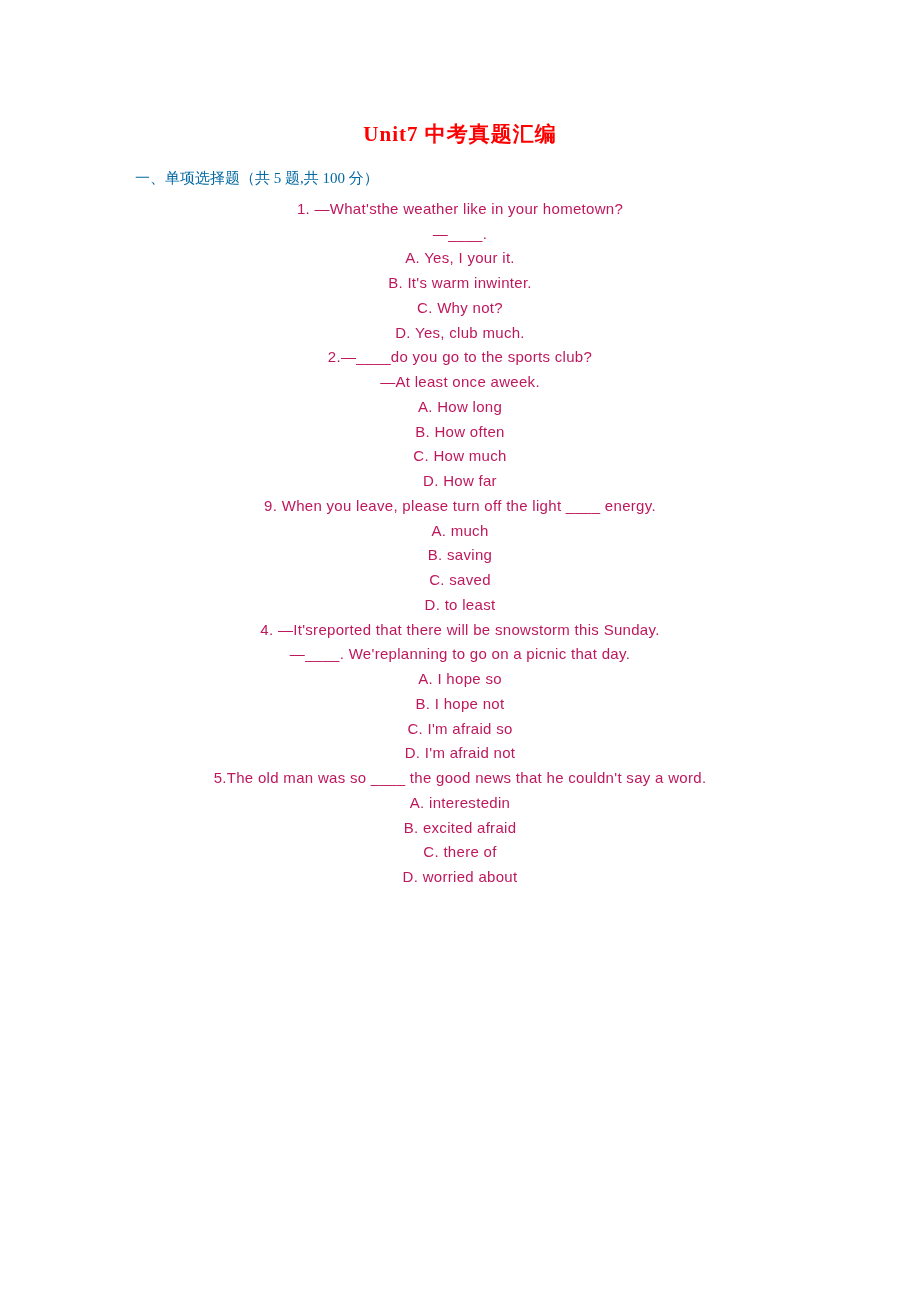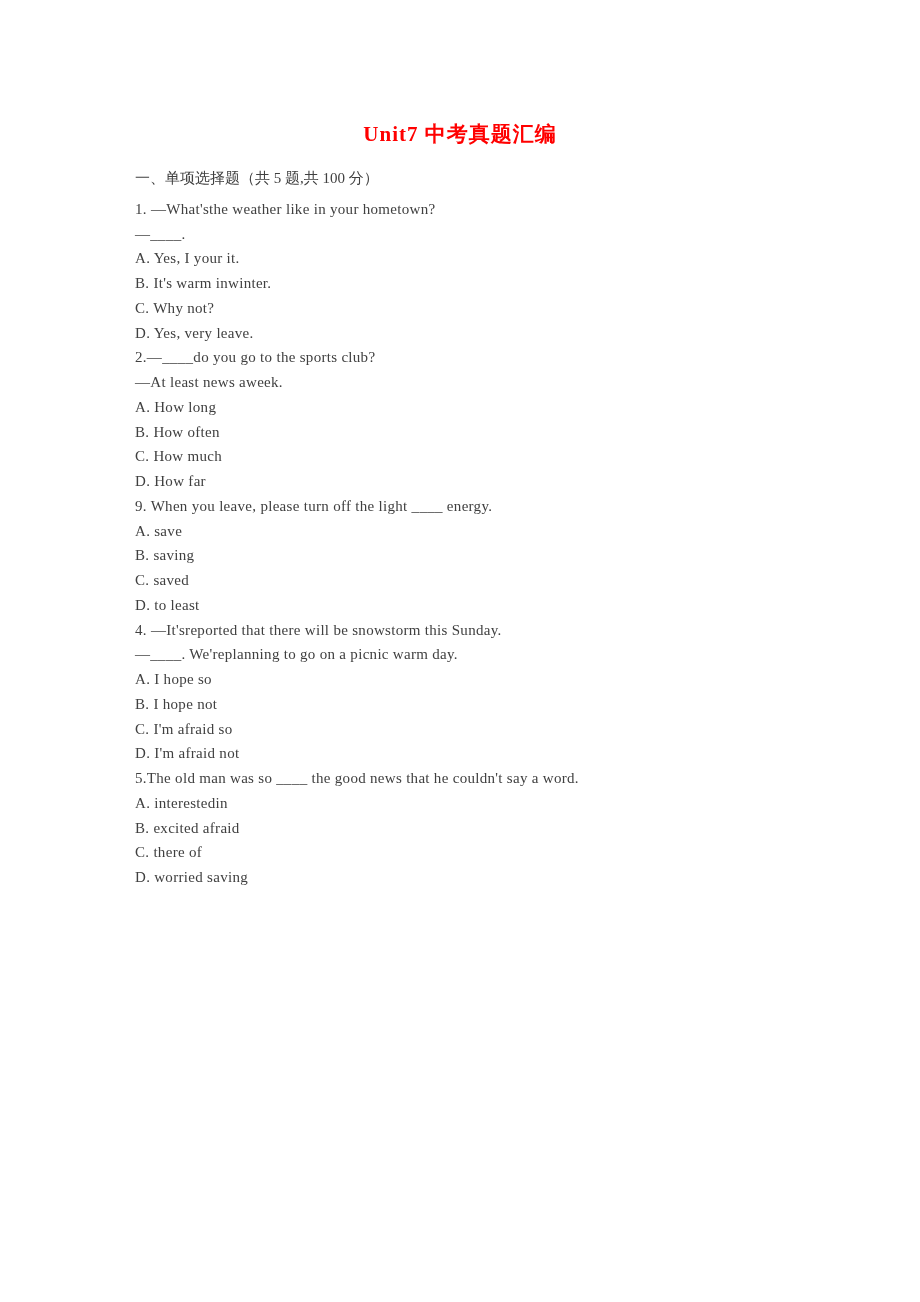--- a/index.html
+++ b/index.html
@@ -13,66 +13,67 @@
     .title {
       text-align: center;
       color: #ff0000;
       font-weight: bold;
       font-size: 21px;
       margin-bottom: 18px;
       letter-spacing: 1px;
     }
     .section-header {
       font-size: 15px;
-      color: #404040;
+      color: #0369a1;
       margin-bottom: 6px;
       line-height: 1.65;
     }
     .line {
       font-size: 15px;
-      color: #404040;
+      color: #be185d;
       line-height: 1.65;
-      font-family: Liberation Serif, serif;
+      font-family: Liberation Sans, sans-serif;
       letter-spacing: 0.3px;
+      text-align: center;
     }
     .cjk {
       font-family: "SimSun", "宋体", serif;
     }
   </style>
 </head>
 <body>
 
 <div class="title">Unit7 中考真题汇编</div>
 
 <div class="section-header cjk">一、单项选择题（共 5 题,共 100 分）</div>
 
 <div class="line">1. —What'sthe weather like in your hometown?</div>
 <div class="line">—____.</div>
 <div class="line">A. Yes, I your it.</div>
 <div class="line">B. It's warm inwinter.</div>
 <div class="line">C. Why not?</div>
-<div class="line">D. Yes, very leave.</div>
+<div class="line">D. Yes, club much.</div>
 
 <div class="line">2.—____do you go to the sports club?</div>
-<div class="line">—At least news aweek.</div>
+<div class="line">—At least once aweek.</div>
 <div class="line">A. How long</div>
 <div class="line">B. How often</div>
 <div class="line">C. How much</div>
 <div class="line">D. How far</div>
 
 <div class="line">9. When you leave, please turn off the light ____ energy.</div>
-<div class="line">A. save</div>
+<div class="line">A. much</div>
 <div class="line">B. saving</div>
 <div class="line">C. saved</div>
 <div class="line">D. to least</div>
 
 <div class="line">4. —It'sreported that there will be snowstorm this Sunday.</div>
-<div class="line">—____. We'replanning to go on a picnic warm day.</div>
+<div class="line">—____. We'replanning to go on a picnic that day.</div>
 <div class="line">A. I hope so</div>
 <div class="line">B. I hope not</div>
 <div class="line">C. I'm afraid so</div>
 <div class="line">D. I'm afraid not</div>
 
 <div class="line">5.The old man was so ____ the good news that he couldn't say a word.</div>
 <div class="line">A. interestedin</div>
 <div class="line">B. excited afraid</div>
 <div class="line">C. there of</div>
-<div class="line">D. worried saving</div>
+<div class="line">D. worried about</div>
 
 </body></html>

